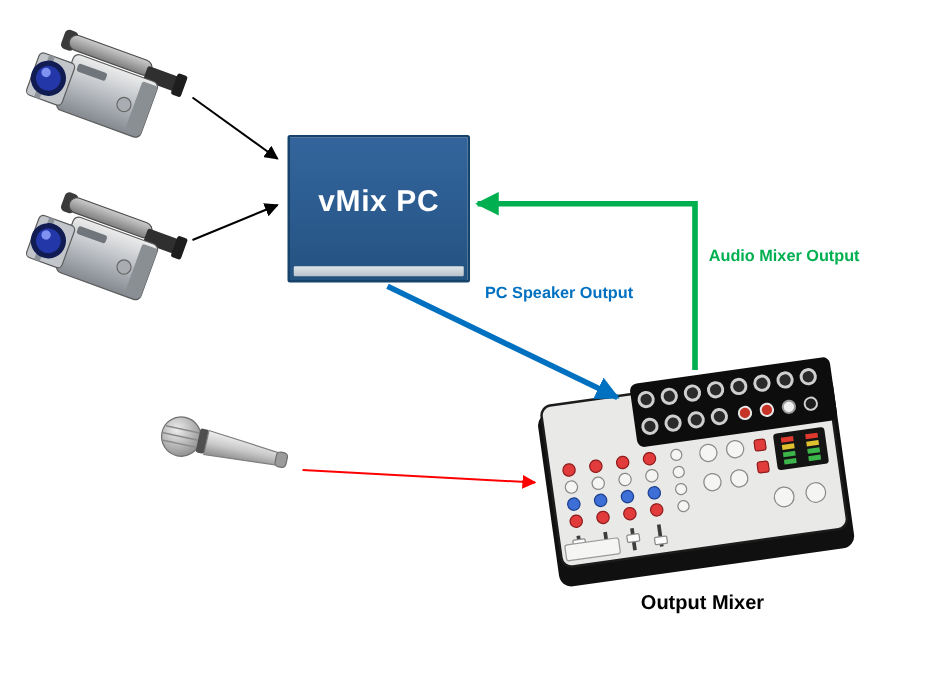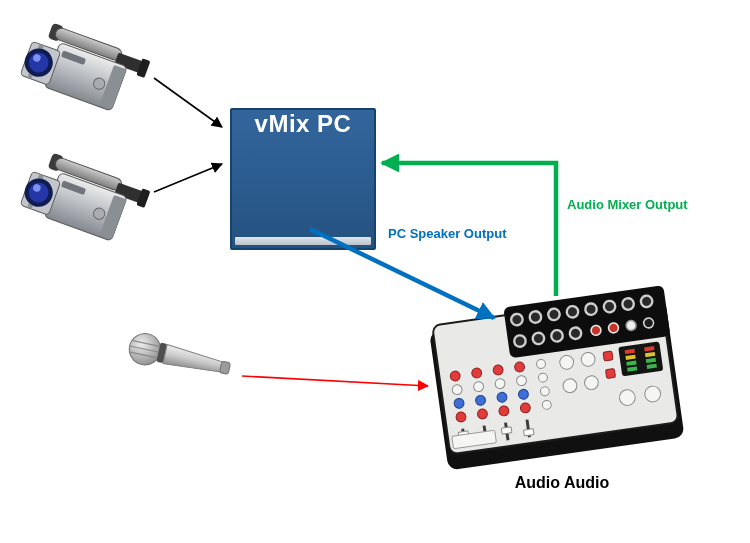--- a/index.html
+++ b/index.html
@@ -7,24 +7,24 @@
   .canvas { position:relative; width:750px; height:543px; background:#ffffff; overflow:hidden; }
   .abs { position:absolute; }
   svg { overflow:visible; display:block; }
 
   .cam1 { left:20px;  top:18px;  width:132px; height:113px; }
   .cam2 { left:20px;  top:148px; width:132px; height:113px; }
   .mic  { left:120px; top:327px; width:118px; height:65px; }
   .mixer{ left:428px; top:283px; width:258px; height:197px; }
 
   .vmix-box {
-    left:230px; top:108px; width:146px; height:142px;
+    left:230px; top:108px; width:146px; height:118px;
     background:linear-gradient(180deg,#33659c 0%, #2b5b8f 55%, #24527f 100%);
     border:2px solid #16436c; border-radius:2px;
-    display:flex; justify-content:center;
+    display:flex; align-items:center; justify-content:center;
   }
   .vmix-box .vmix-label {
     color:#ffffff; font-weight:bold; font-size:24px; letter-spacing:0.5px;
     padding-bottom:10px;
   }
   .vmix-strip {
     position:absolute; left:3px; right:3px; bottom:3px; height:8px;
     background:linear-gradient(180deg,#dfe5ea,#b9c2cb); border-radius:1px;
   }
 
@@ -222,15 +222,15 @@
     <path d="M154,78 L222,127" fill="none" stroke-width="1.6" marker-end="url(#m-black)" stroke="#000000"></path>
     <path d="M154,192 L222,164" fill="none" stroke-width="1.6" marker-end="url(#m-black)" stroke="#000000"></path>
     <path d="M310,229 L494,318" fill="none" stroke-width="4.5" marker-end="url(#m-blue)" stroke="#0070C0"></path>
     <path d="M556,296 L556,163 L382,163" fill="none" stroke-width="4.5" marker-end="url(#m-green)" stroke="#00B050"></path>
     <path d="M242,376 L428,386" fill="none" stroke-width="1.6" marker-end="url(#m-red)" stroke="#FF0000"></path>
   </svg>
 
   <div class="edge-label label-amo">Audio Mixer Output</div>
   <div class="edge-label label-pc">PC Speaker Output</div>
 
-  <div class="abs caption">Audio Audio</div>
+  <div class="abs caption">Output Mixer</div>
 
 </div>
 
 </body></html>

